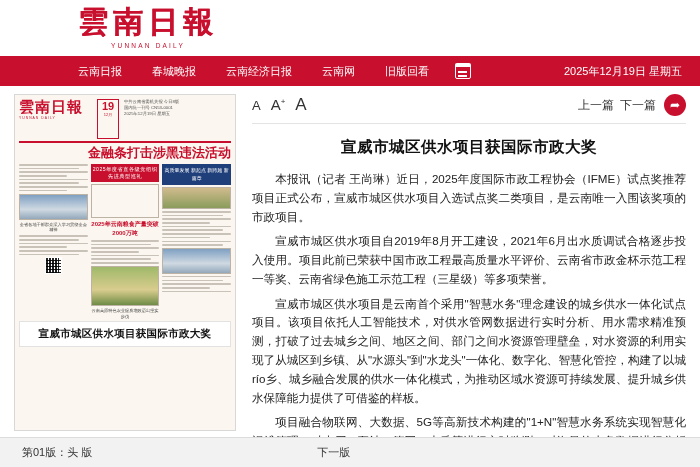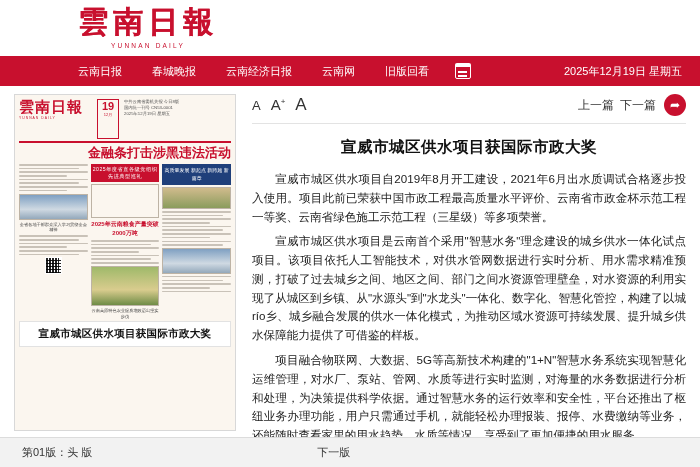--- a/index.html
+++ b/index.html
@@ -455,20 +455,21 @@
         <div class="prevnext">
           <span>上一篇</span>
           <span>下一篇</span>
         </div>
         <div class="share-btn">➦</div>
       </div>
 
       <div class="article-title">宣威市城区供水项目获国际市政大奖</div>
 
       <div class="article-body">
+        <p>本报讯（记者 王尚琳）近日，2025年度国际市政工程协会（IFME）试点奖推荐项目正式公布，宣威市城区供水项目入选试点奖二类项目，是云南唯一入围该奖项的市政项目。</p>
         <p>宣威市城区供水项目自2019年8月开工建设，2021年6月出水质调试合格逐步投入使用。项目此前已荣获中国市政工程最高质量水平评价、云南省市政金杯示范工程一等奖、云南省绿色施工示范工程（三星级）等多项荣誉。</p>
         <p>宣威市城区供水项目是云南首个采用"智慧水务"理念建设的城乡供水一体化试点项目。该项目依托人工智能技术，对供水管网数据进行实时分析、用水需求精准预测，打破了过去城乡之间、地区之间、部门之间水资源管理壁垒，对水资源的利用实现了从城区到乡镇、从"水源头"到"水龙头"一体化、数字化、智慧化管控，构建了以城río乡、城乡融合发展的供水一体化模式，为推动区域水资源可持续发展、提升城乡供水保障能力提供了可借鉴的样板。</p>
         <p>项目融合物联网、大数据、5G等高新技术构建的"1+N"智慧水务系统实现智慧化运维管理，对水厂、泵站、管网、水质等进行实时监测，对海量的水务数据进行分析和处理，为决策提供科学依据。通过智慧水务的运行效率和安全性，平台还推出了枢纽业务办理功能，用户只需通过手机，就能轻松办理报装、报停、水费缴纳等业务，还能随时查看家里的用水趋势、水质等情况，享受到了更加便捷的用水服务。</p>
       </div>
     </div>
   </div>
 
   <div class="bottombar">
     <div>第01版：头 版</div>
     <div class="bb-right">下一版</div>

